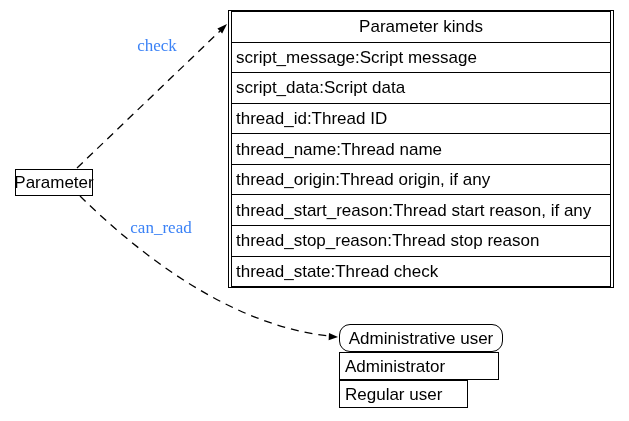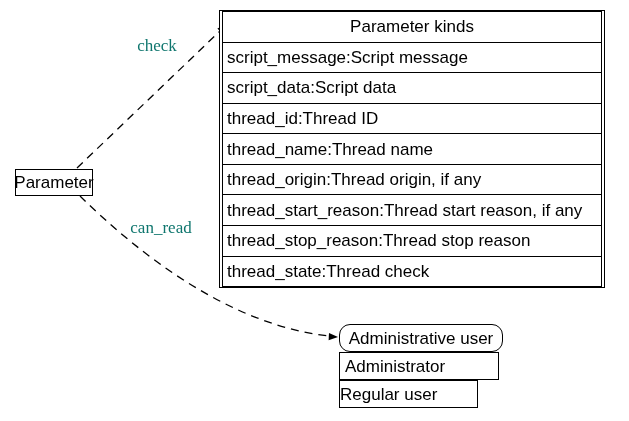--- a/index.html
+++ b/index.html
@@ -37,21 +37,21 @@
   }
   .identifier-node {
     left: 15px;
     top: 169px;
     width: 78px;
     height: 27px;
   }
   .param-table {
     position: absolute;
     box-sizing: border-box;
-    left: 219px;
+    left: 228px;
     top: 10px;
     width: 386px;
     height: 278px;
     border: 1px solid #000000;
     background: #ffffff;
     padding: 0 2px;
     display: flex;
     flex-direction: column;
   }
   .param-cell {
@@ -81,32 +81,33 @@
     left: 339px;
     top: 352px;
     width: 160px;
     height: 28px;
     justify-content: flex-start;
     padding-left: 5px;
   }
   .user-row2 {
     left: 339px;
     top: 380px;
-    width: 139px;
+    width: 129px;
     height: 28px;
     justify-content: flex-start;
+    padding-left: 5px;
   }
   .edge-label {
     position: absolute;
     transform: translate(-50%, -50%);
     font-family: "Liberation Serif", serif;
     font-size: 17px;
     line-height: 1;
     white-space: nowrap;
-    color: #0f766e;
+    color: #3b82f6;
     text-align: center;
   }
   .check-label { left: 157px; top: 45px; }
   .can-read-label { left: 161px; top: 227px; }
 </style>
 </head>
 <body>
 
 <div class="canvas">
 

